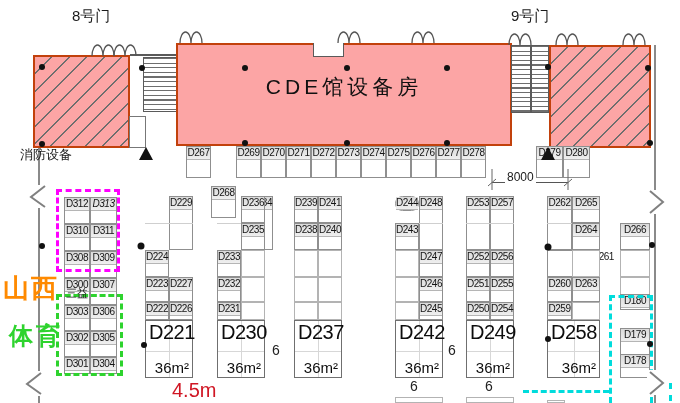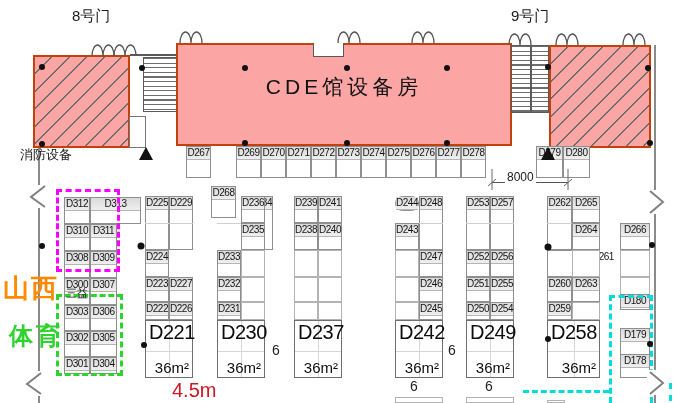--- a/index.html
+++ b/index.html
@@ -120,21 +120,21 @@
       </div>
       <div class="cell" style="left: 536px; top: 146px; width: 27px; height: 32px;">
         <span class="lbl">D279</span>
       </div>
       <div class="cell" style="left: 563px; top: 146px; width: 27px; height: 32px;">
         <span class="lbl">D280</span>
       </div>
       <div class="cell" style="left: 64px; top: 197px; width: 26px; height: 27px;">
         <span class="lbl">D312</span>
       </div>
-      <div class="cell" style="left: 90px; top: 197px; width: 51px; height: 27px;">
+      <div class="cell" style="left: 90px; top: 197px; width: 27px; height: 27px; font-style: italic;">
         <span class="lbl">D313</span>
       </div>
       <div class="cell" style="left: 64px; top: 224px; width: 26px; height: 27px;">
         <span class="lbl">D310</span>
       </div>
       <div class="cell" style="left: 90px; top: 224px; width: 27px; height: 27px;">
         <span class="lbl">D311</span>
       </div>
       <div class="cell" style="left: 64px; top: 251px; width: 26px; height: 27px;">
         <span class="lbl">D308</span>
@@ -158,23 +158,20 @@
         <span class="lbl">D302</span>
       </div>
       <div class="cell" style="left: 90px; top: 331px; width: 27px; height: 26px;">
         <span class="lbl">D305</span>
       </div>
       <div class="cell" style="left: 64px; top: 357px; width: 26px; height: 17px;">
         <span class="lbl">D301</span>
       </div>
       <div class="cell" style="left: 90px; top: 357px; width: 27px; height: 17px;">
         <span class="lbl">D304</span>
-      </div>
-      <div class="cell" style="left: 145px; top: 196px; width: 24px; height: 54px;">
-        <span class="lbl">D225</span>
       </div>
       <div class="cell" style="left: 169px; top: 196px; width: 24px; height: 54px;">
         <span class="lbl">D229</span>
       </div>
       <div class="cell" style="left: 145px; top: 250px; width: 24px; height: 27px;">
         <span class="lbl">D224</span>
       </div>
       <div class="cell" style="left: 169px; top: 250px; width: 24px; height: 27px; margin-top: 40px;">
         <span class="lbl">D228</span>
       </div>

